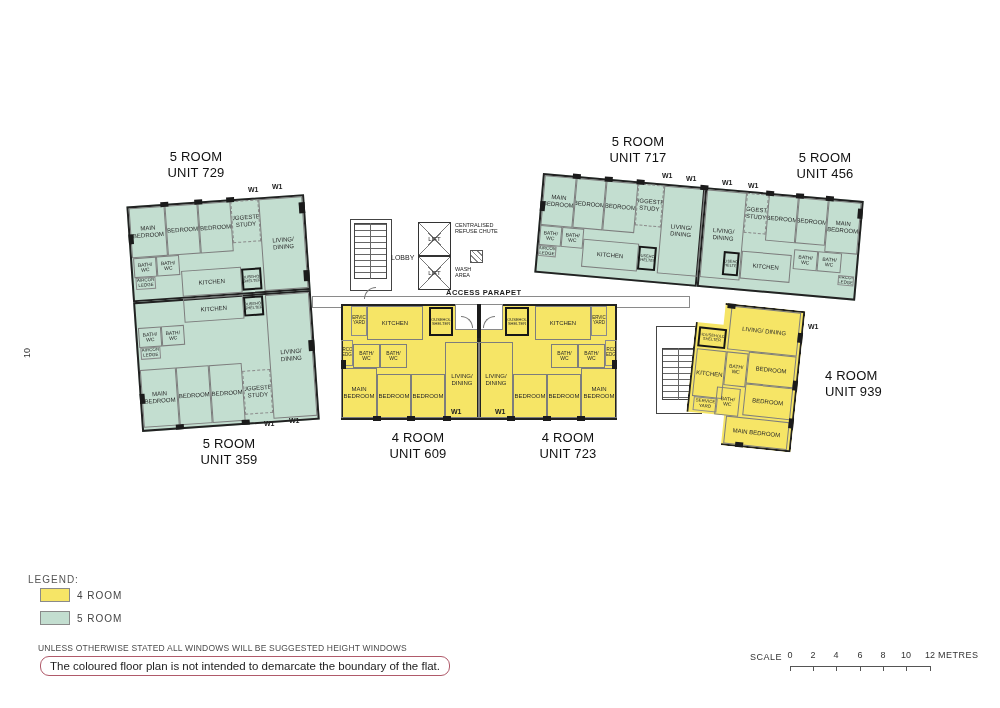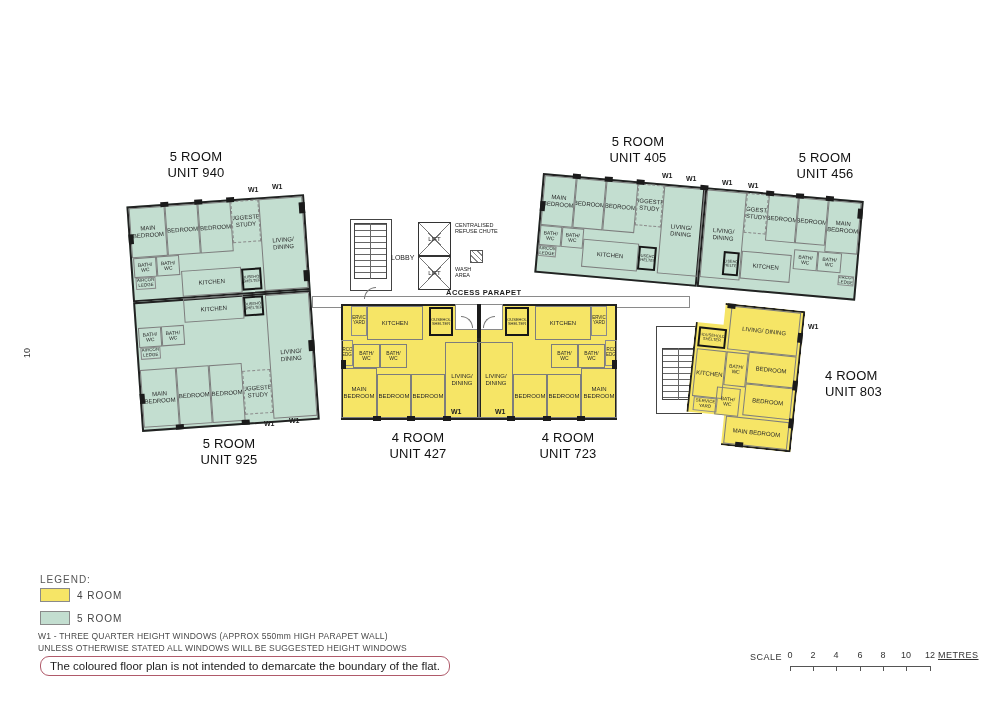--- a/index.html
+++ b/index.html
@@ -217,79 +217,78 @@
     <div class="room" style="left:40px; top:112px; width:64px; height:28px;">MAIN BEDROOM</div>
     <div class="pier" style="left:30px; top:0; width:8px; height:5px;"></div>
     <div class="pier" style="left:103px; top:22px; width:5px; height:10px;"></div>
     <div class="pier" style="left:103px; top:70px; width:5px; height:10px;"></div>
     <div class="pier" style="left:103px; top:108px; width:5px; height:10px;"></div>
     <div class="pier" style="left:52px; top:137px; width:8px; height:5px;"></div>
   </div>
 
   <div class="unit-title" style="left:150px; top:149px; width:92px;">
     <div>5 ROOM</div>
-    <div>UNIT 940</div>
+    <div>UNIT 729</div>
   </div>
   <div class="unit-title" style="left:590px; top:134px; width:96px;">
     <div>5 ROOM</div>
-    <div>UNIT 405</div>
+    <div>UNIT 717</div>
   </div>
   <div class="unit-title" style="left:777px; top:150px; width:96px;">
     <div>5 ROOM</div>
     <div>UNIT 456</div>
   </div>
   <div class="unit-title" style="left:183px; top:436px; width:92px;">
     <div>5 ROOM</div>
-    <div>UNIT 925</div>
+    <div>UNIT 359</div>
   </div>
   <div class="unit-title" style="left:372px; top:430px; width:92px;">
     <div>4 ROOM</div>
-    <div>UNIT 427</div>
+    <div>UNIT 609</div>
   </div>
   <div class="unit-title" style="left:522px; top:430px; width:92px;">
     <div>4 ROOM</div>
     <div>UNIT 723</div>
   </div>
   <div class="unit-title left-align" style="left:825px; top:368px; width:92px;">
     <div>4 ROOM</div>
-    <div>UNIT 803</div>
+    <div>UNIT 939</div>
   </div>
 
   <span class="w1" style="left:248px; top:186px;">W1</span>
   <span class="w1" style="left:272px; top:183px;">W1</span>
   <span class="w1" style="left:264px; top:420px;">W1</span>
   <span class="w1" style="left:289px; top:417px;">W1</span>
   <span class="w1" style="left:451px; top:408px;">W1</span>
   <span class="w1" style="left:495px; top:408px;">W1</span>
   <span class="w1" style="left:662px; top:172px;">W1</span>
   <span class="w1" style="left:686px; top:175px;">W1</span>
   <span class="w1" style="left:722px; top:179px;">W1</span>
   <span class="w1" style="left:748px; top:182px;">W1</span>
   <span class="w1" style="left:808px; top:323px;">W1</span>
 
 
-  <span class="legend-head" style="left:40px; top:574px;">LEGEND:</span>
+  <span class="legend-head" style="left:28px; top:574px;">LEGEND:</span>
   <div class="swatch" style="left: 40px; top: 588px; background-color: rgb(246, 229, 102);"></div>
   <span class="legend-label" style="left:77px; top:590px;">4 ROOM</span>
   <div class="swatch" style="left: 40px; top: 611px; background-color: rgb(195, 222, 208);"></div>
   <span class="legend-label" style="left:77px; top:613px;">5 ROOM</span>
 
-  <span class="note-line" style="left:38px; top:631px;">W1 - THREE QUARTER HEIGHT WINDOWS (APPROX 550mm HIGH PARAPET WALL)</span>
   <span class="note-line" style="left:38px; top:643px;">UNLESS OTHERWISE STATED ALL WINDOWS WILL BE SUGGESTED HEIGHT WINDOWS</span>
   <div class="disclaimer" style="left:40px; top:656px;">The coloured floor plan is not intended to demarcate the boundary of the flat.</div>
 
   <span class="scale-label" style="left:750px; top:652px;">SCALE</span>
   <span class="scale-num" style="left:780px; top:650px;">0</span>
   <span class="scale-num" style="left:803px; top:650px;">2</span>
   <span class="scale-num" style="left:826px; top:650px;">4</span>
   <span class="scale-num" style="left:850px; top:650px;">6</span>
   <span class="scale-num" style="left:873px; top:650px;">8</span>
   <span class="scale-num" style="left:896px; top:650px;">10</span>
   <span class="scale-num" style="left:920px; top:650px;">12</span>
-  <span class="scale-unit" style="left:938px; top:650px;text-decoration:underline;">METRES</span>
+  <span class="scale-unit" style="left:938px; top:650px;">METRES</span>
   <div class="scale-line" style="left:790px; top:666px; width:140px;"></div>
   <div class="scale-tick" style="left:790px; top:666px;"></div>
   <div class="scale-tick" style="left:813px; top:666px;"></div>
   <div class="scale-tick" style="left:836px; top:666px;"></div>
   <div class="scale-tick" style="left:860px; top:666px;"></div>
   <div class="scale-tick" style="left:883px; top:666px;"></div>
   <div class="scale-tick" style="left:906px; top:666px;"></div>
   <div class="scale-tick" style="left:930px; top:666px;"></div>
 
 </div>

